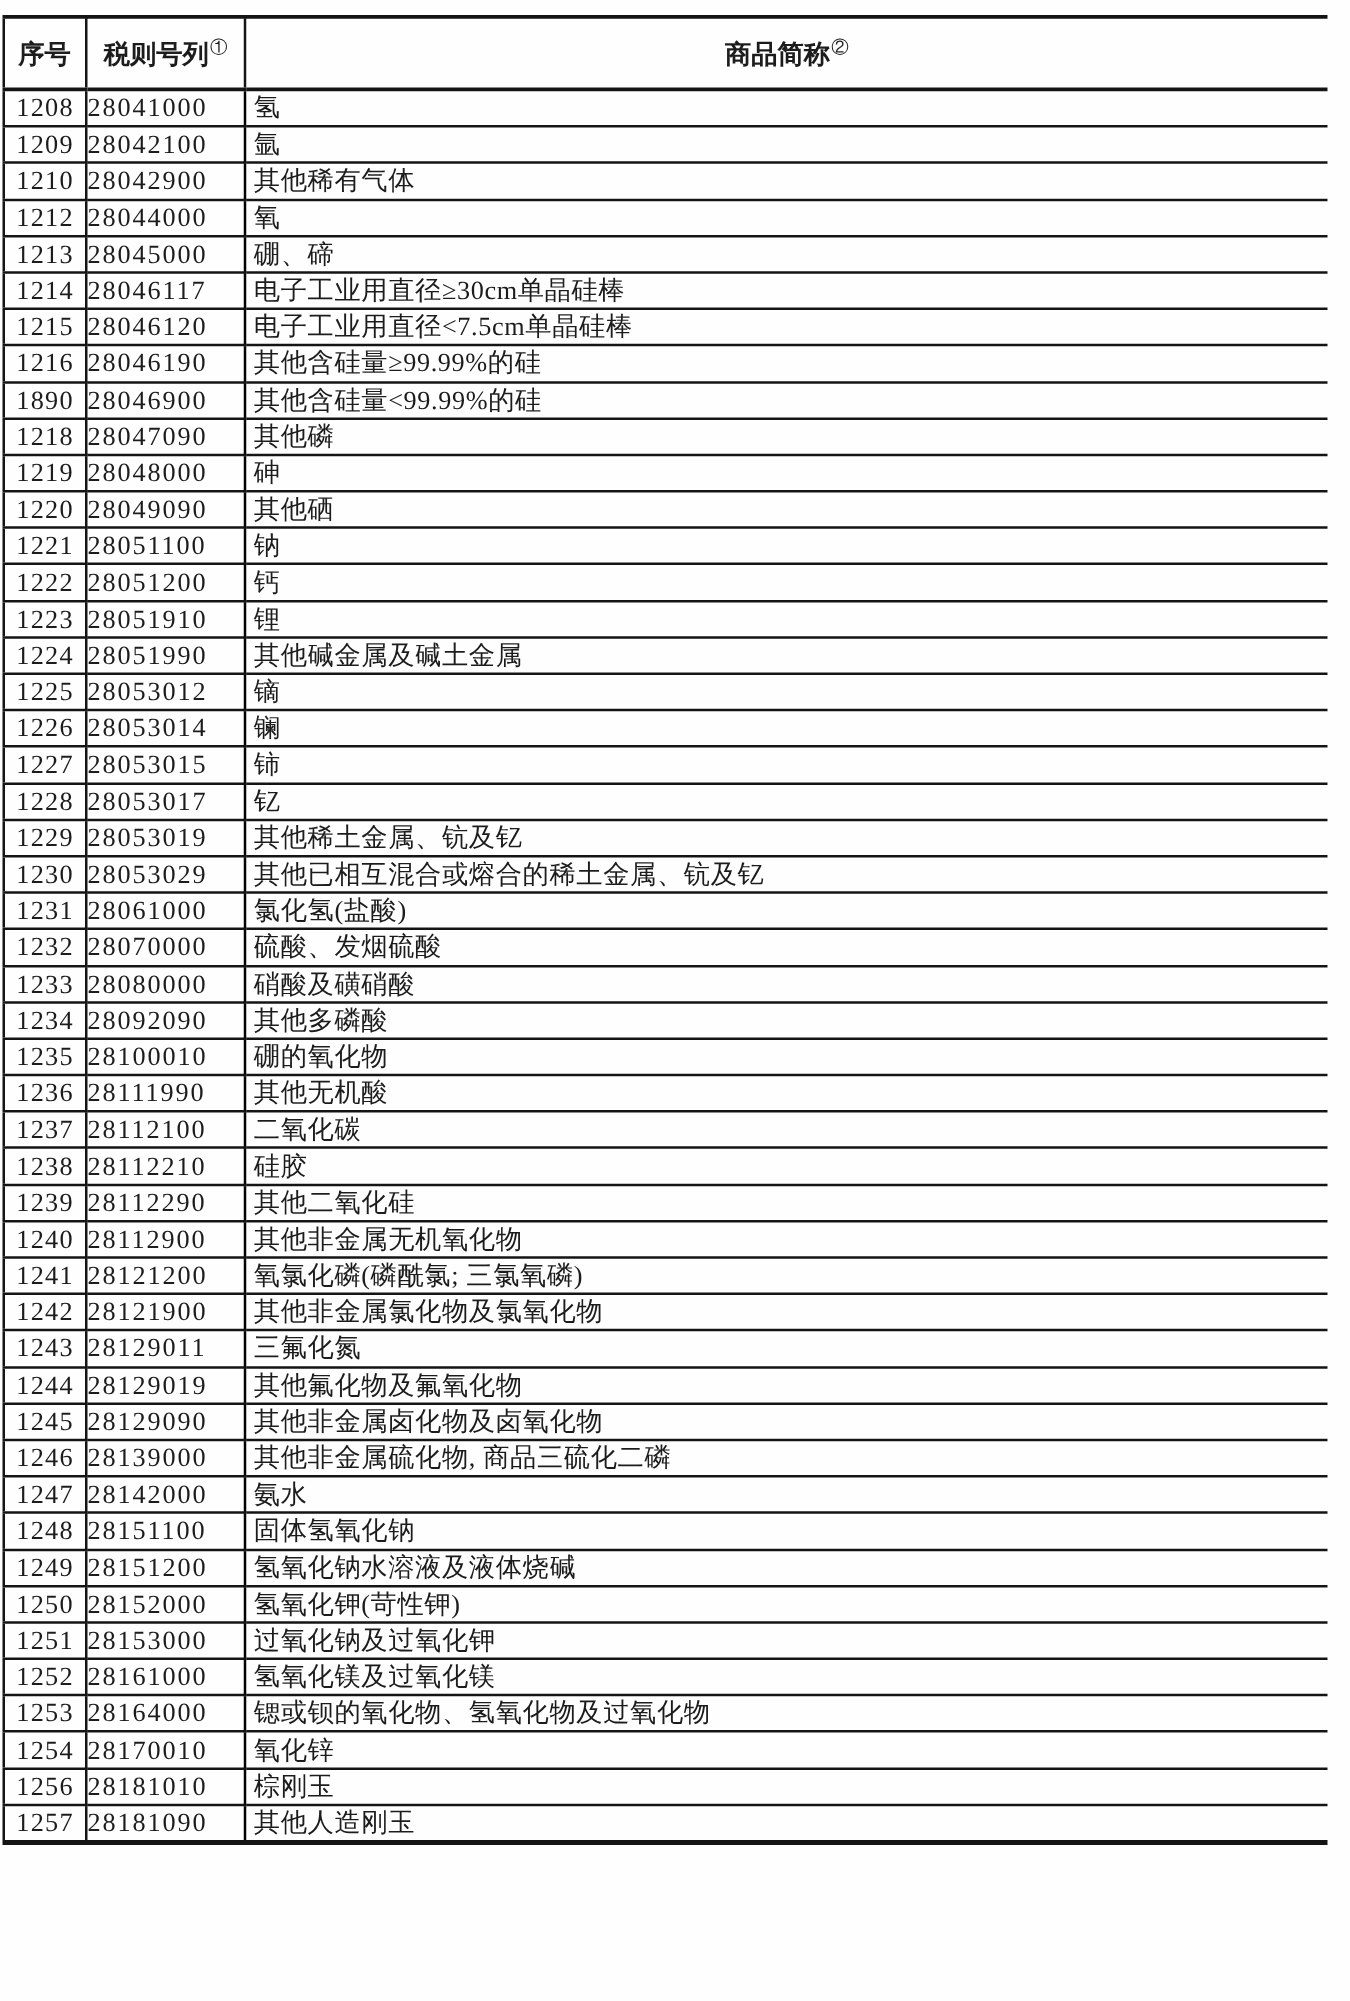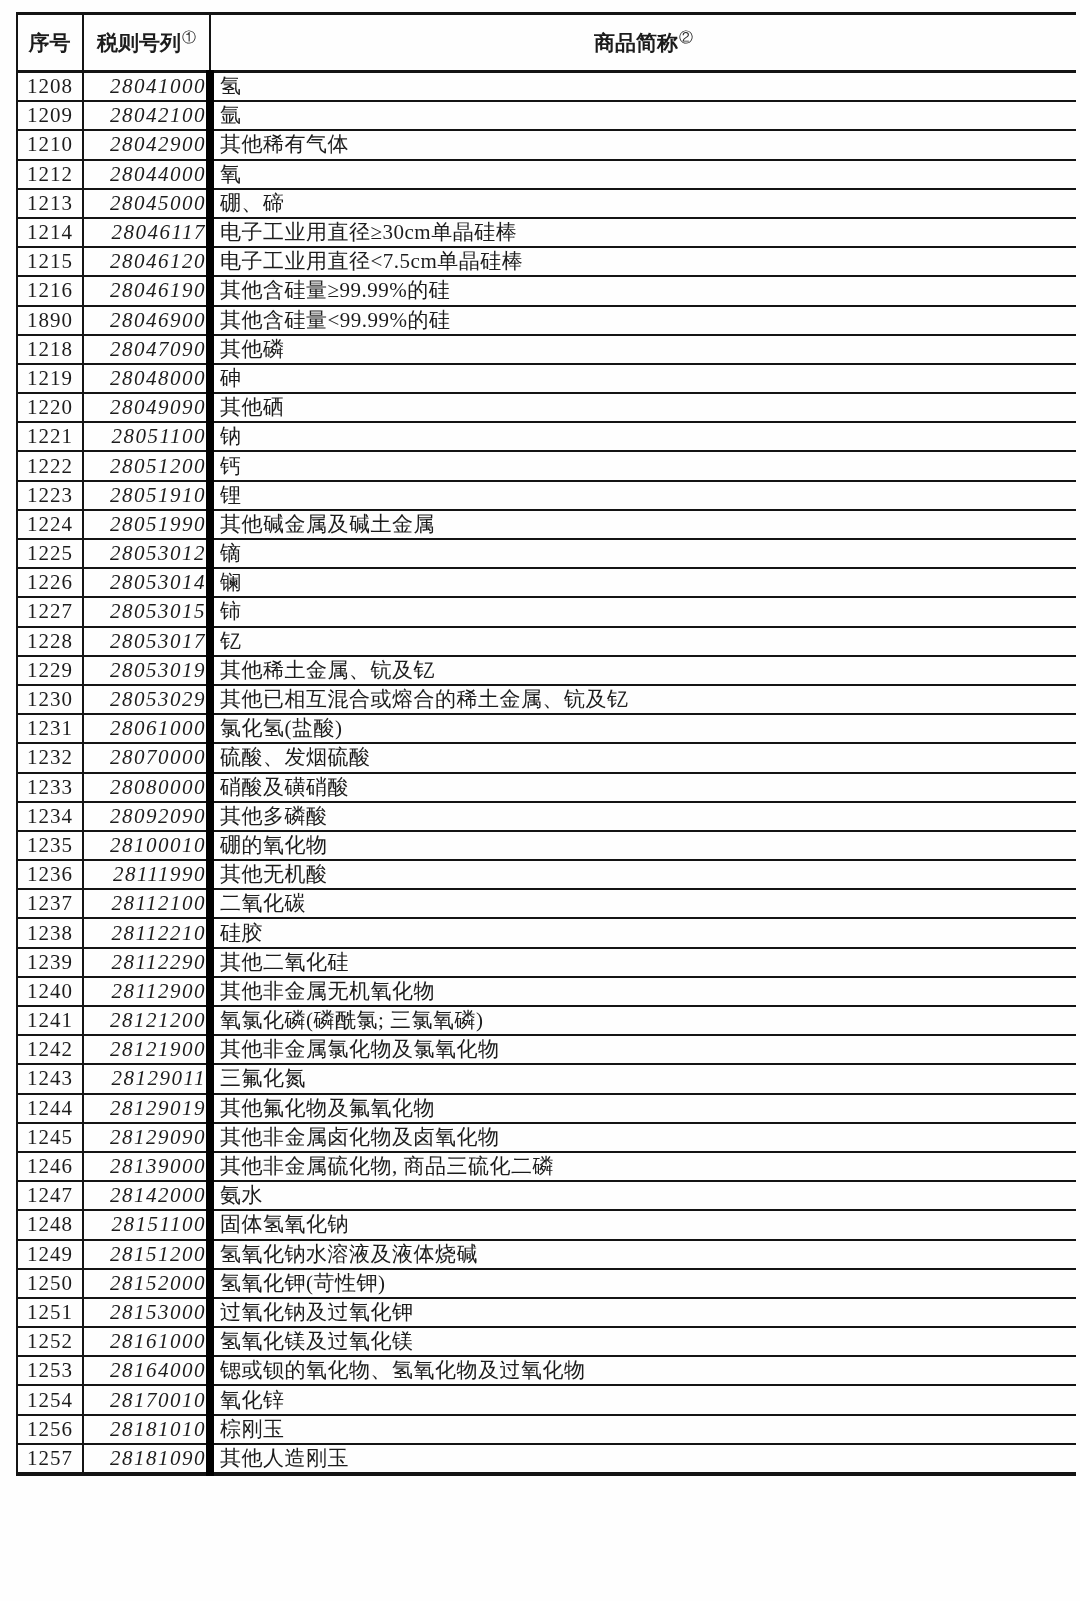--- a/index.html
+++ b/index.html
@@ -10,21 +10,21 @@
     width: 1080px;
     height: 1601px;
     background: #fefefe;
     font-family: "Liberation Serif", "DejaVu Serif", serif;
     color: #1c1c1c;
     position: relative;
     overflow: hidden;
   }
   .doc-table {
     position: absolute;
-    left: 16px;
+    left: 2px;
     top: 12px;
     width: 1059px;
     border-collapse: collapse;
     table-layout: fixed;
     border-top: 3px solid #141414;
     border-left: 2px solid #141414;
     border-bottom: 4px solid #141414;
     border-right: 0;
   }
   col.w-serial { width: 66px; }
@@ -53,24 +53,23 @@
     padding: 0;
     white-space: nowrap;
     overflow: hidden;
   }
   .doc-table td.col-serial {
     text-align: center;
     border-right: 2px solid #141414;
     letter-spacing: 1px;
   }
   .doc-table td.col-code {
-    text-align: right;
-    border-right: 8px solid #000000;
+    text-align: left;
+    border-right: 2px solid #000000;
     letter-spacing: 1.5px;
-    font-style: italic;
   }
   .doc-table td.col-name {
     text-align: left;
     padding-left: 6px;
     letter-spacing: 0.5px;
   }
   sup.circ {
     font-size: 14px;
     font-weight: normal;
     vertical-align: super;

